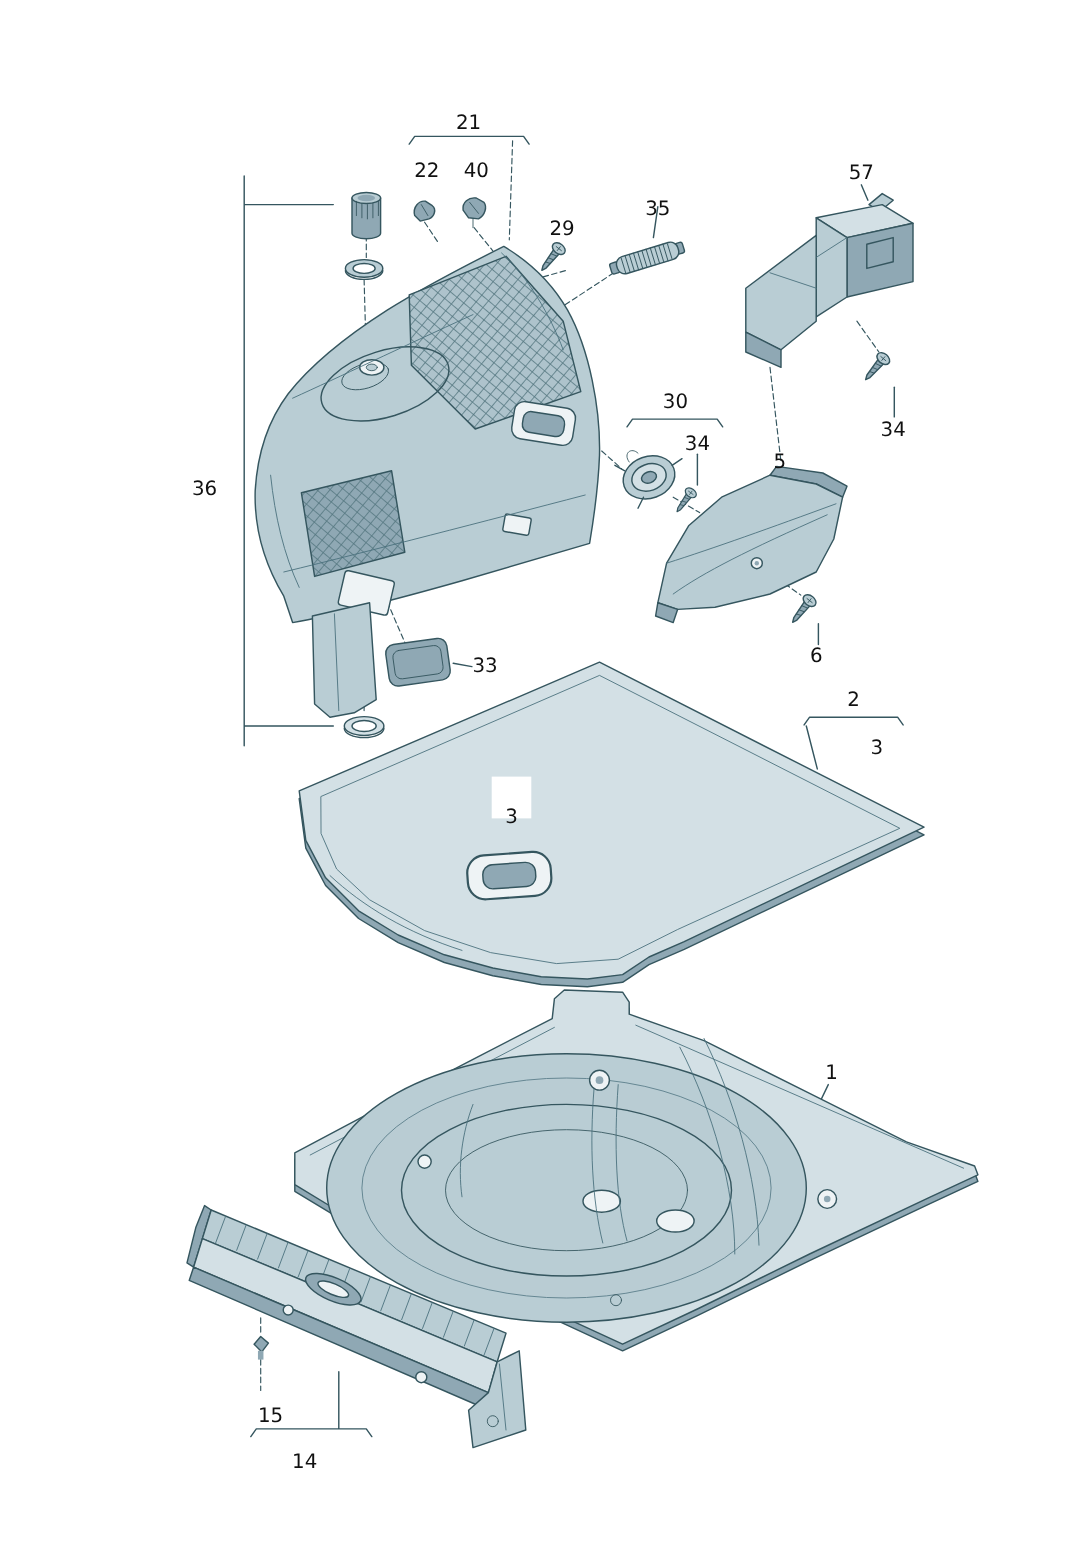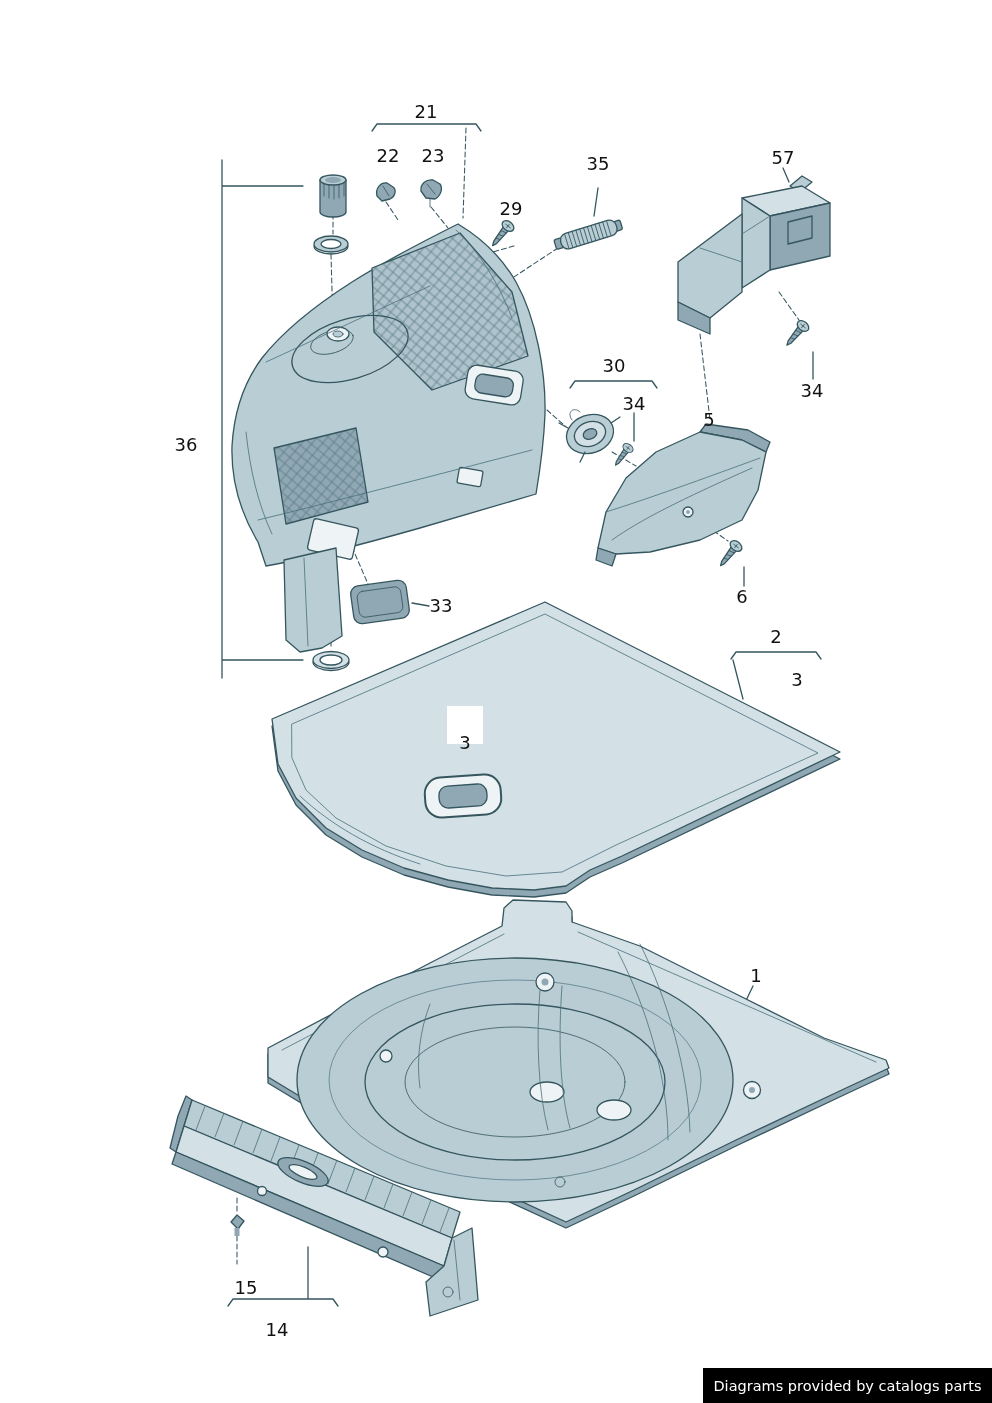--- a/index.html
+++ b/index.html
@@ -258,35 +258,32 @@
   </g>
 
   <g>
     <polygon class="o f3" points="231,1222 237,1215 244,1221 238,1229"></polygon>
     <rect class="f3" x="234.5" y="1228" width="5" height="8"></rect>
   </g>
 </svg>
 
 <div class="lbl" style="left:426px;top:112px">21</div>
 <div class="lbl" style="left:388px;top:156px">22</div>
-<div class="lbl" style="left:433px;top:156px">23</div>
+<div class="lbl" style="left:433px;top:156px">40</div>
 <div class="lbl" style="left:511px;top:209px">29</div>
-<div class="lbl" style="left:598px;top:164px">35</div>
+<div class="lbl" style="left:598px;top:190px">35</div>
 <div class="lbl" style="left:783px;top:158px">57</div>
 <div class="lbl" style="left:812px;top:391px">34</div>
 <div class="lbl" style="left:614px;top:366px">30</div>
 <div class="lbl" style="left:634px;top:404px">34</div>
 <div class="lbl" style="left:709px;top:420px">5</div>
 <div class="lbl" style="left:742px;top:597px">6</div>
 <div class="lbl" style="left:186px;top:445px">36</div>
 <div class="lbl" style="left:441px;top:606px">33</div>
 <div class="lbl" style="left:776px;top:637px">2</div>
 <div class="lbl" style="left:797px;top:680px">3</div>
 <div class="lbl" style="left:465px;top:743px">3</div>
 <div class="lbl" style="left:756px;top:976px">1</div>
 <div class="lbl" style="left:246px;top:1288px">15</div>
 <div class="lbl" style="left:277px;top:1330px">14</div>
 
-<div class="footer">
-  <span>Diagrams provided by catalogs parts</span>
+
 </div>
 
-</div>
-
 </body></html>

